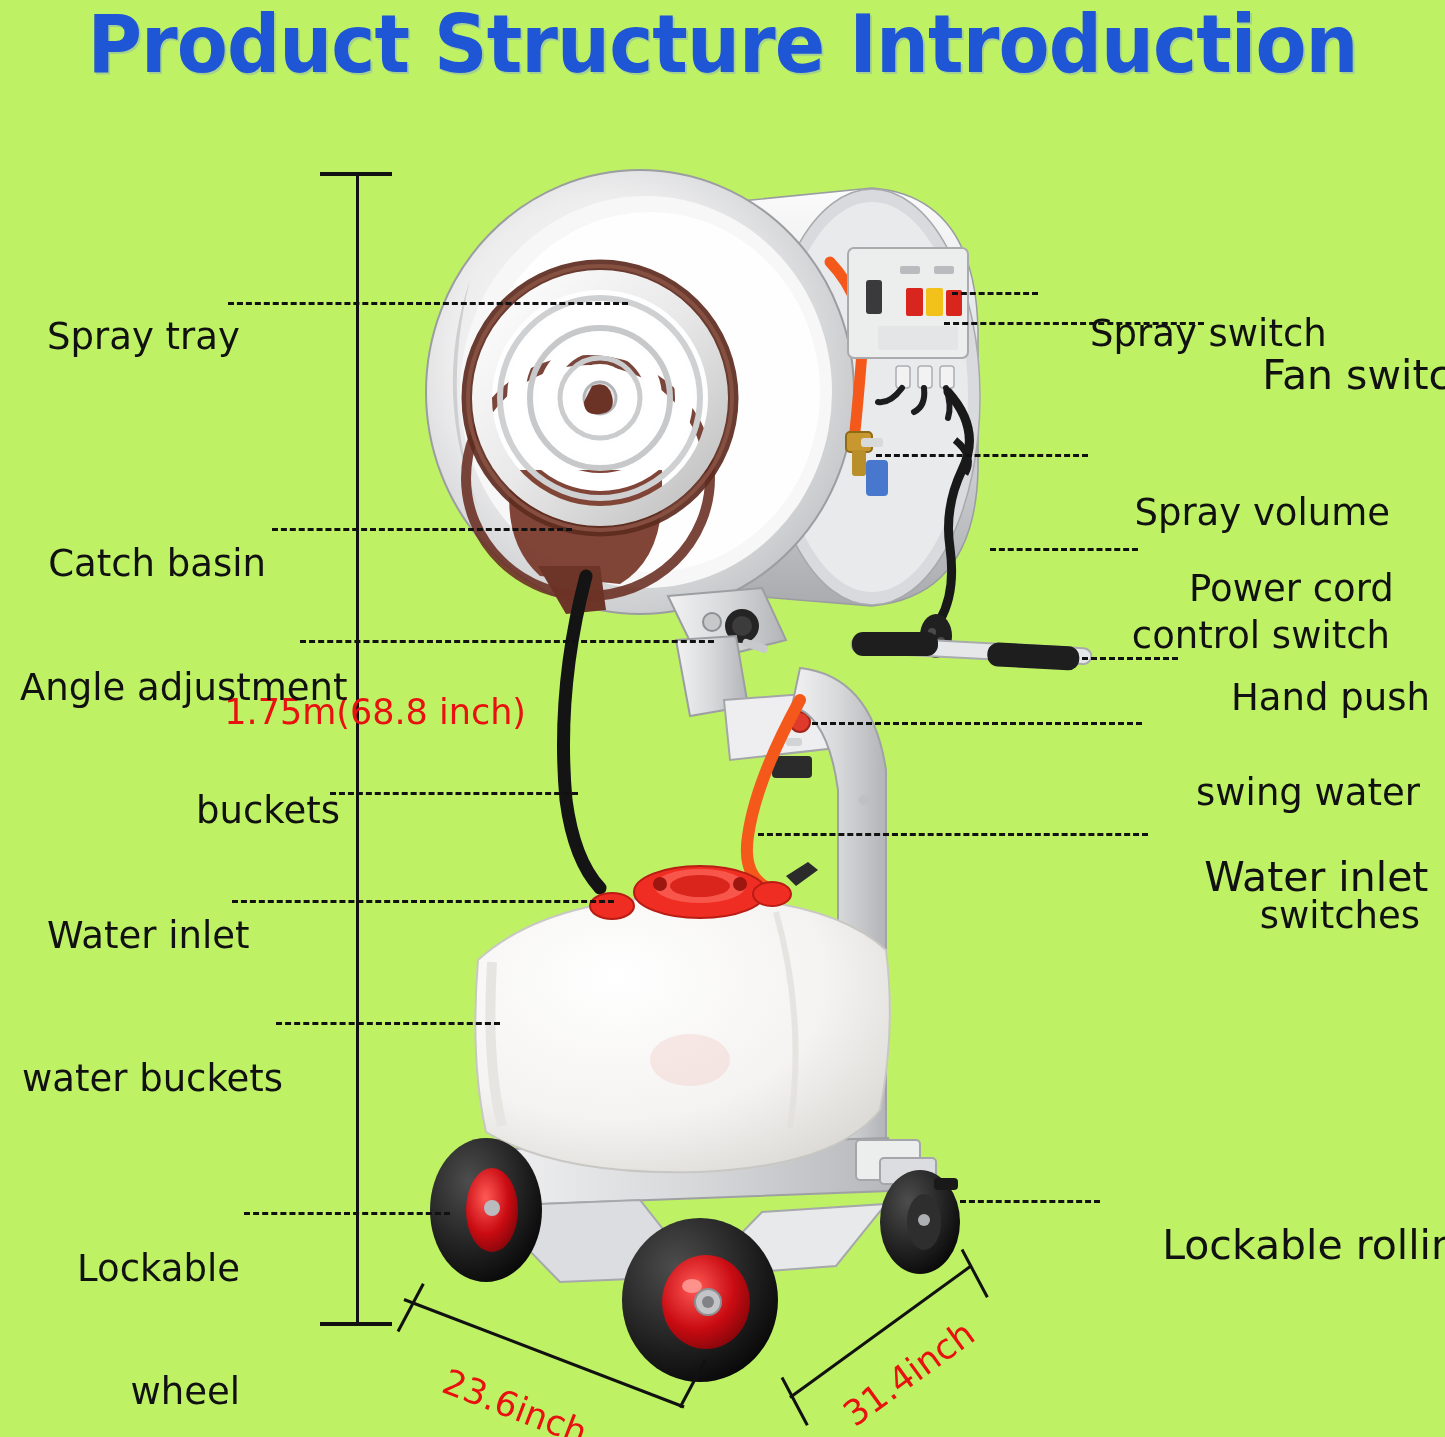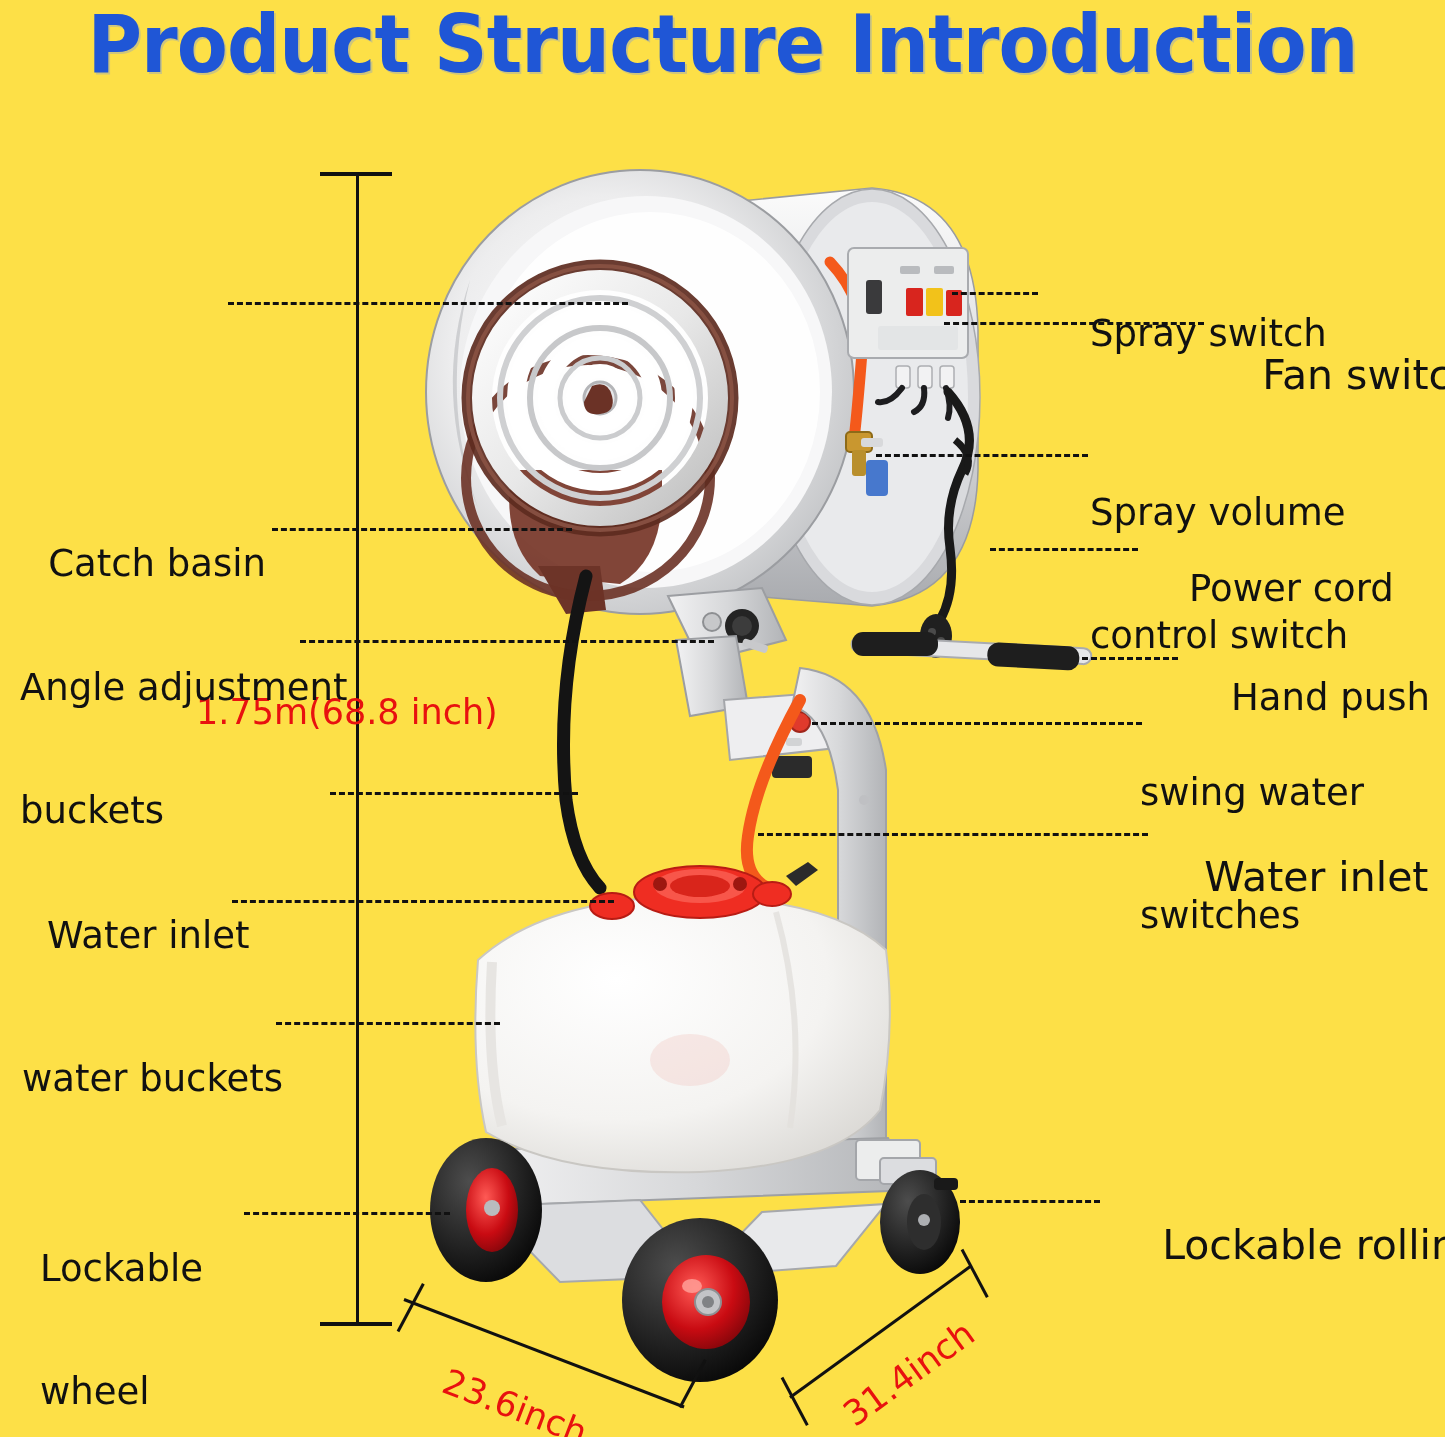--- a/index.html
+++ b/index.html
@@ -1,36 +1,36 @@
 <!DOCTYPE html>
 <html><head>
 <meta charset="utf-8">
 <style>
   html,body{margin:0;padding:0;background:#ffffff;}
   body{width:1445px;height:1437px;position:relative;overflow:hidden;
        font-family:"DejaVu Sans","Liberation Sans",sans-serif;}
 
-  #stage{position:absolute;left:0;top:0;width:1445px;height:1437px;background:#fde047;}
+  #stage{position:absolute;left:0;top:0;width:1445px;height:1437px;background:#bef264;}
 
   
   .title{
     position:absolute;left:0;top:2px;width:1445px;text-align:center;
     font-family:"DejaVu Sans","Liberation Sans",sans-serif;
     font-weight:bold;font-size:80px;line-height:86px;color:#1f56d6;
     letter-spacing:-1px;
     transform:scaleX(0.93);transform-origin:50% 0;
     text-shadow:2px 2px 0 rgba(120,150,220,.35);
     white-space:nowrap;
   }
 
   
   .lbl{position:absolute;color:#111;font-size:37px;line-height:41px;white-space:pre;}
   .lbl.l{text-align:right;}
   .lbl.r{text-align:left;}
-  .lbl.c{text-align:left;}
+  .lbl.c{text-align:right;}
   .lbl.big{font-size:41px;line-height:45px;}
   .lbl.red{color:#e8110f;font-size:35px;}
 
   
   .lead{position:absolute;height:0;border-top:3px dashed #111;}
 
   
   .dimv{position:absolute;width:0;border-left:3px solid #111;}
   .dimcap{position:absolute;height:0;border-top:4px solid #111;}
   .dimdiag{position:absolute;height:0;border-top:3px solid #111;transform-origin:0 50%;}
@@ -258,20 +258,23 @@
   <div class="lbl c red" style="left:196px;top:692px;width:330px;">1.75m(68.8 inch)</div>
 
   <div class="lead" style="left:228px;top:302px;width:400px;"></div>
   <div class="lead" style="left:272px;top:528px;width:300px;"></div>
   <div class="lead" style="left:300px;top:640px;width:414px;"></div>
   <div class="lead" style="left:330px;top:792px;width:248px;"></div>
   <div class="lead" style="left:232px;top:900px;width:382px;"></div>
   <div class="lead" style="left:276px;top:1022px;width:224px;"></div>
   <div class="lead" style="left:244px;top:1212px;width:206px;"></div>
 
+  <div class="lbl l" style="left:0px;top:275px;width:222px;">
+    <span>Spray tray</span>
+  </div>
 
   <div class="lbl l" style="left:0px;top:502px;width:266px;">
     <span>Catch basin</span>
   </div>
 
   <div class="lbl c" style="left:20px;top:585px;width:320px;">
     <div>Angle adjustment</div>
     <div>buckets</div>
   </div>
 

